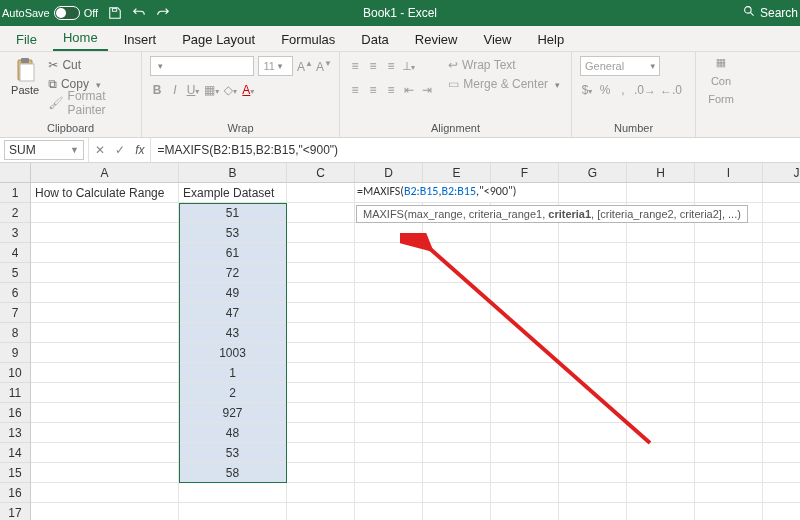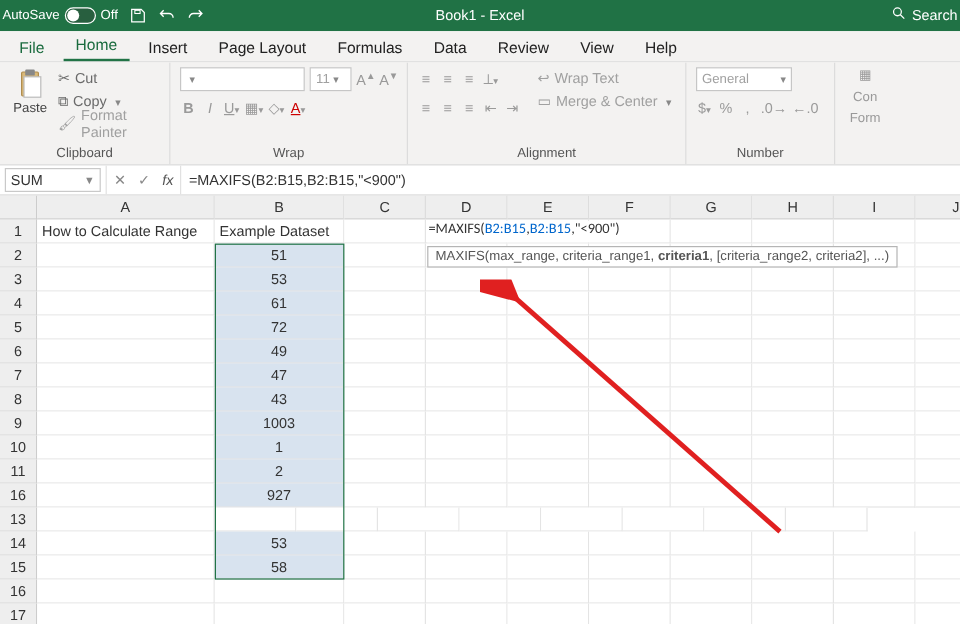--- a/index.html
+++ b/index.html
@@ -416,20 +416,21 @@
         <div class="cell D"></div>
         <div class="cell E"></div>
         <div class="cell F"></div>
         <div class="cell G"></div>
         <div class="cell H"></div>
         <div class="cell I"></div>
         <div class="cell J"></div>
       </div>
       <div class="row">
         <div class="cell A"></div>
+        <div class="cell B sel-range">48</div>
         <div class="cell C"></div>
         <div class="cell D"></div>
         <div class="cell E"></div>
         <div class="cell F"></div>
         <div class="cell G"></div>
         <div class="cell H"></div>
         <div class="cell I"></div>
         <div class="cell J"></div>
       </div>
       <div class="row">

